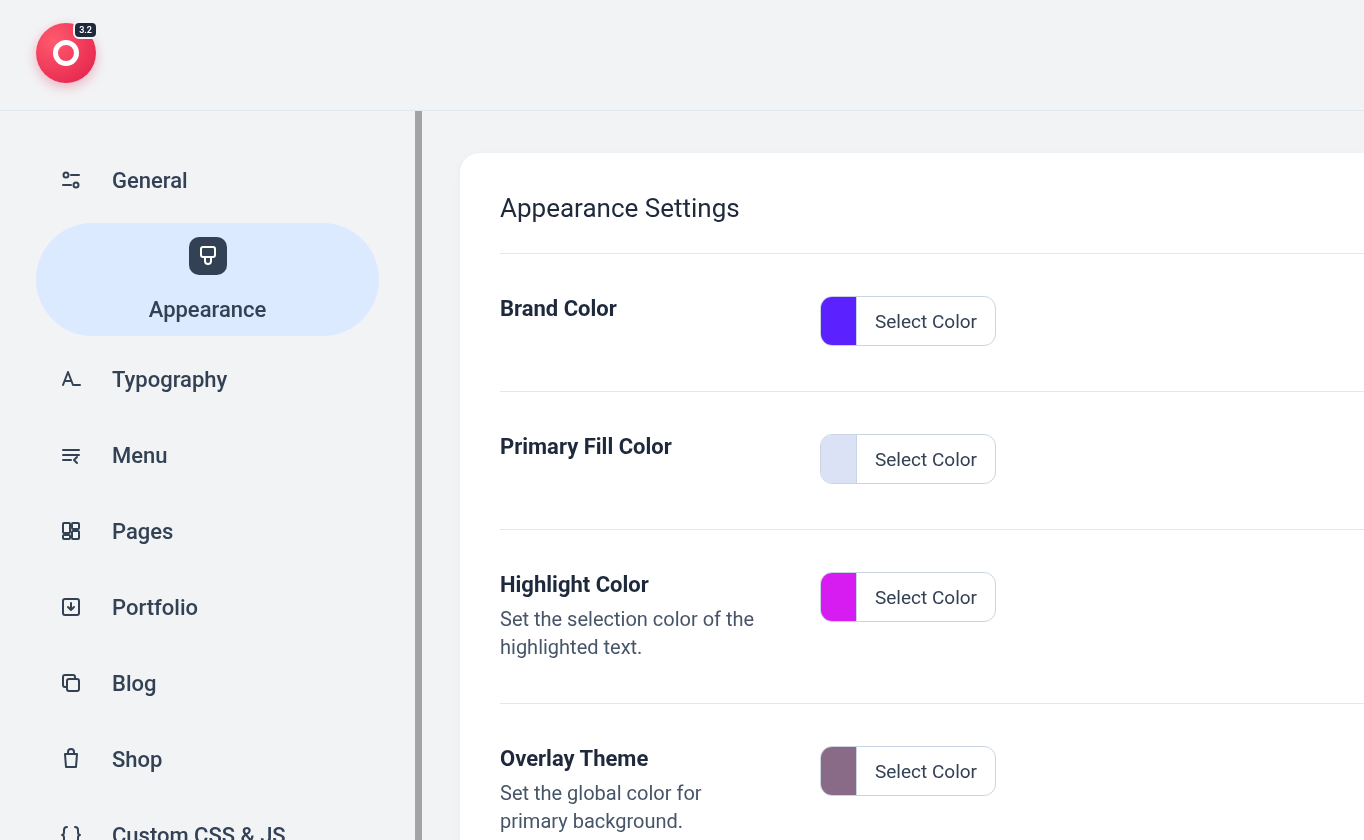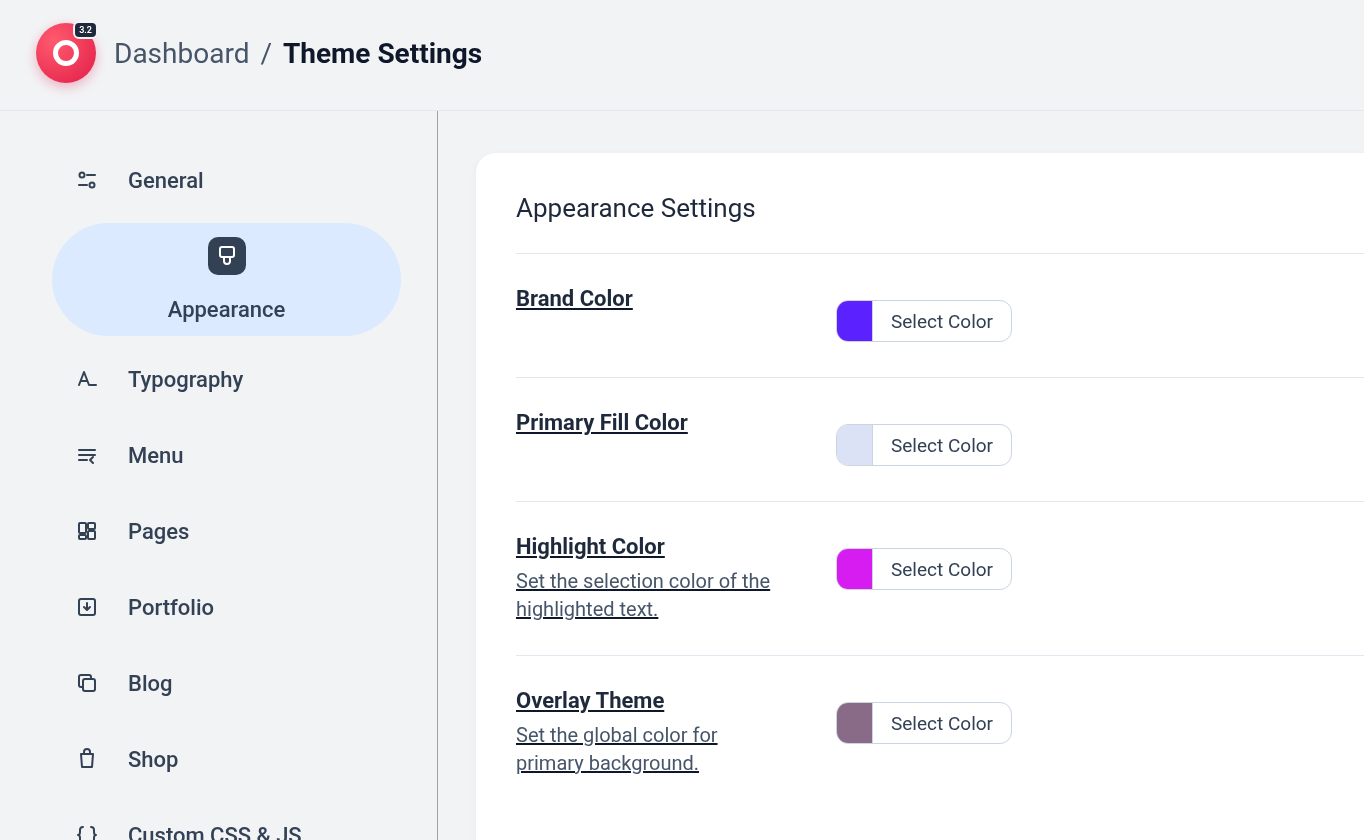--- a/index.html
+++ b/index.html
@@ -67,23 +67,22 @@
 .breadcrumb .sep {
   margin: 0 4px;
 }
 .layout {
   display: flex;
   border-top: 1px solid #e2e8f0;
   height: calc(100% - 110px);
 }
 .sidebar {
   width: 422px;
-  border-right: 1px solid #a3a3a3;
+  border-right: 7px solid #a3a3a3;
   padding: 36px 36px 0 36px;
-  margin-left: 16px;
 }
 .sidebar-item {
   display: flex;
   align-items: center;
   gap: 22px;
   padding: 14px 16px;
   font-size: 22px;
   color: #334155;
   font-weight: 500;
   cursor: pointer;
@@ -129,23 +128,22 @@
 }
 .panel-title {
   font-size: 26px;
   font-weight: 400;
   color: #1e293b;
   margin-bottom: 30px;
 }
 .setting-row {
   display: flex;
   gap: 60px;
-  padding: 32px 0;
+  padding: 42px 0;
   border-top: 1px solid #e2e8f0;
-  text-decoration: underline;
 }
 .setting-text {
   width: 260px;
 }
 .setting-label {
   font-size: 22px;
   font-weight: 700;
   color: #1e293b;
   margin-bottom: 8px;
 }
@@ -153,23 +151,22 @@
   font-size: 20px;
   color: #475569;
   line-height: 1.4;
 }
 .color-picker {
   display: inline-flex;
   align-items: stretch;
   border: 1px solid #cbd5e1;
   border-radius: 12px;
   overflow: hidden;
-  height: 42px;
+  height: 50px;
   background: #fff;
-  margin-top: 14px;
 }
 .color-swatch {
   width: 36px;
   border-right: 1px solid #cbd5e1;
 }
 .color-picker-label {
   display: flex;
   align-items: center;
   padding: 0 18px;
   font-size: 19px;
@@ -178,25 +175,20 @@
 </style>
 </head>
 <body>
 
 <div class="header">
   <div class="logo-wrap">
     <div class="logo">
         <div class="logo-inner"></div>
       </div>
     <div class="logo-badge">3.2</div>
-  </div>
-  <div class="breadcrumb">
-    <span>Dashboard</span>
-    <span class="sep">/</span>
-    <span class="current">Theme Settings</span>
   </div>
 </div>
 
 <div class="layout">
   <nav class="sidebar" id="sidebar">
       <div class="sidebar-item">
         <span class="icon-wrap">
           <svg viewBox="0 0 24 24">
             <circle cx="7" cy="7" r="2.5"></circle>
             <line x1="12" y1="7" x2="20" y2="7"></line>

